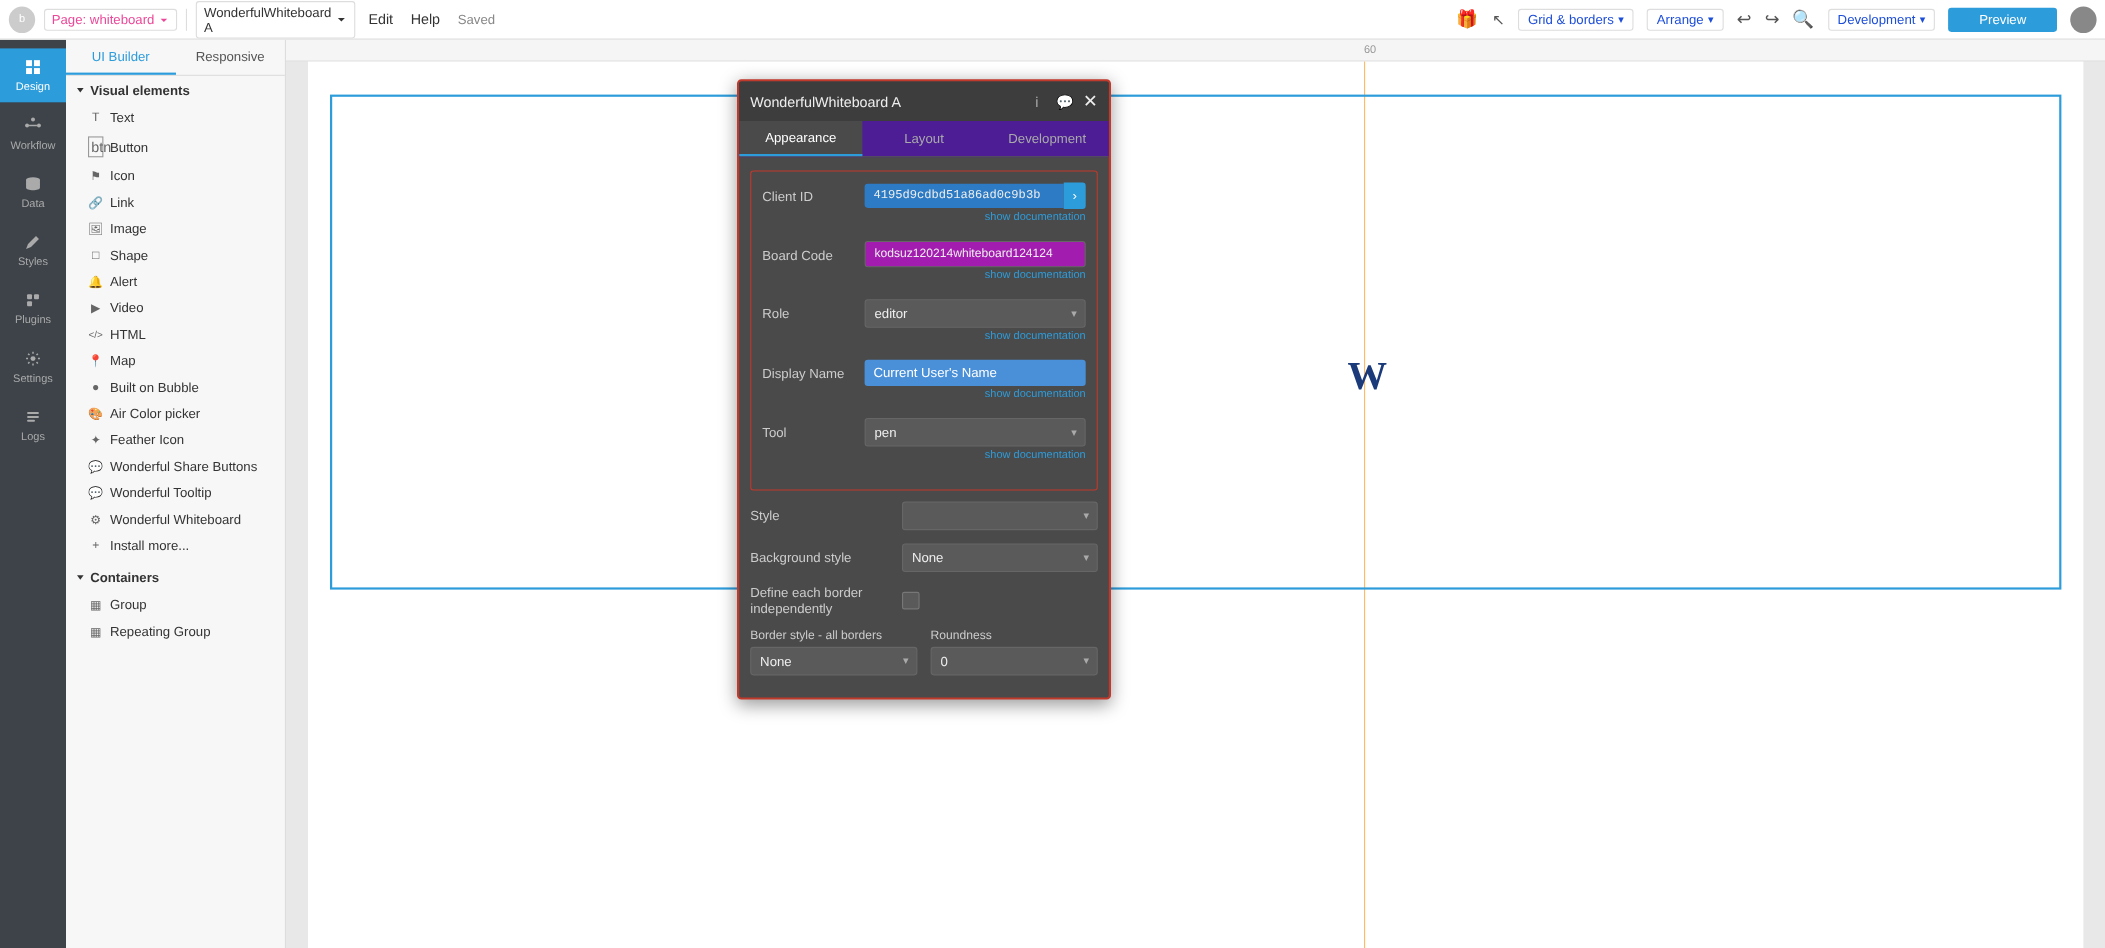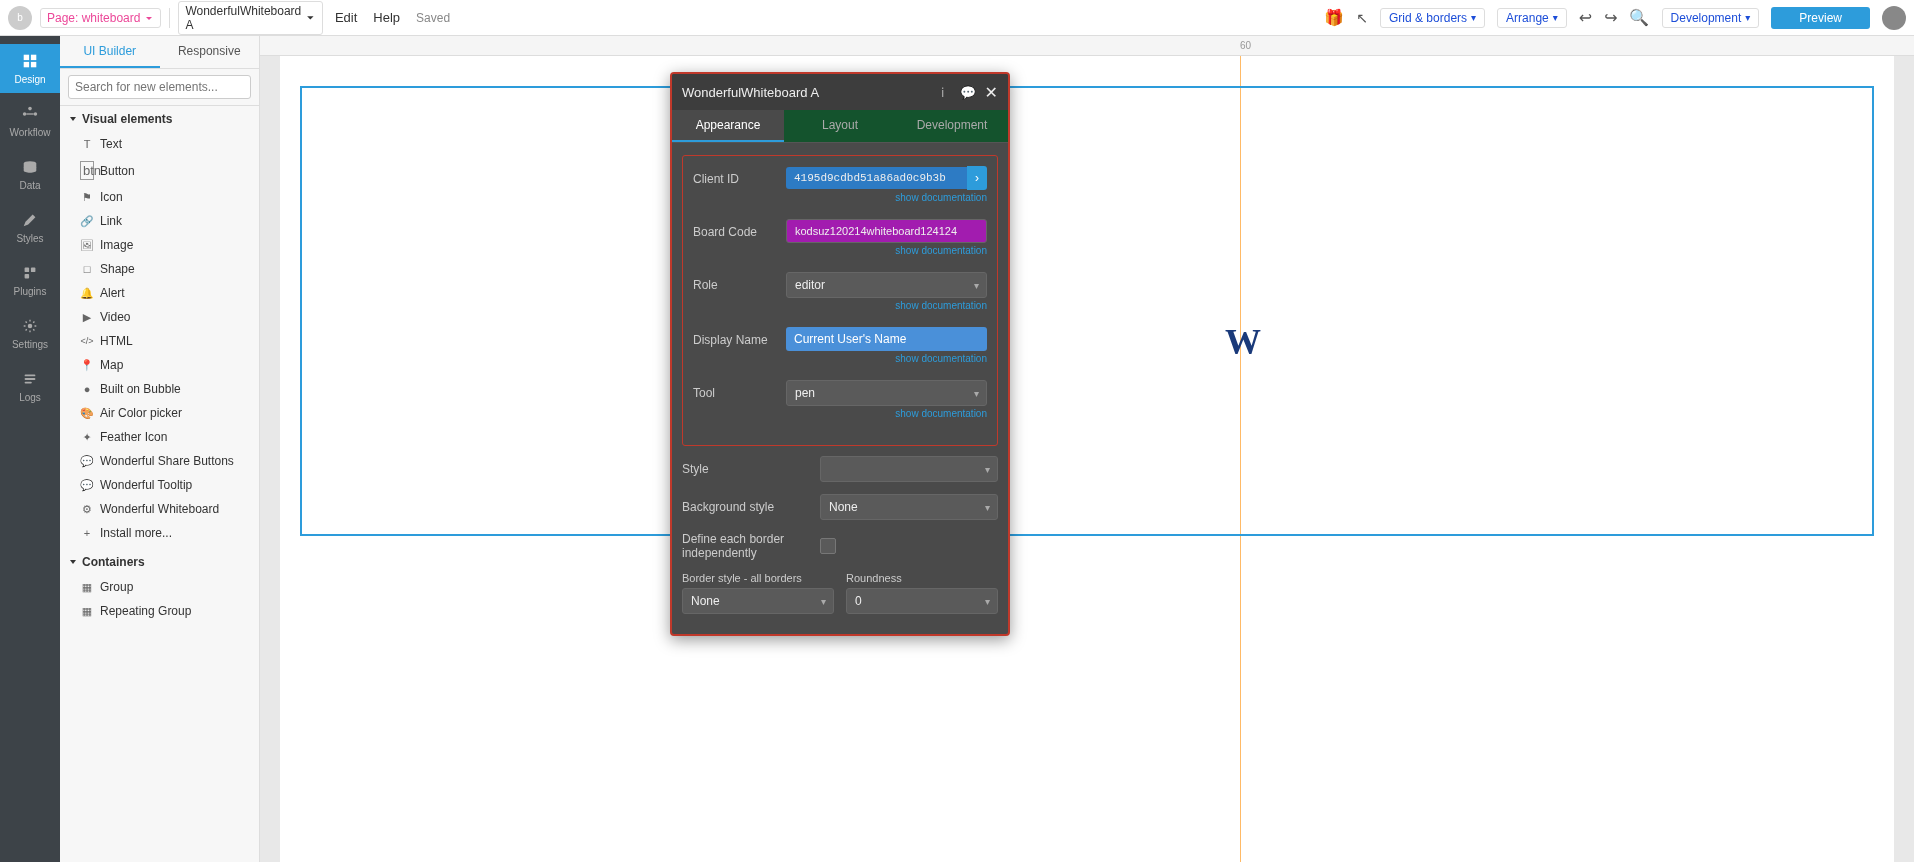--- a/index.html
+++ b/index.html
@@ -53,21 +53,21 @@
       z-index: 200; box-shadow: 0 4px 16px rgba(0,0,0,0.4);
     }
     .modal-header {
       display: flex; align-items: center; padding: 8px 10px;
       background: #3d3d3d; border-radius: 2px 2px 0 0; gap: 6px;
     }
     .modal-title { flex: 1; font-size: 13px; color: #eee; font-weight: 500; }
     .modal-icon-btn { width: 20px; height: 20px; display: flex; align-items: center; justify-content: center; cursor: pointer; color: #aaa; font-size: 13px; }
     .modal-close { color: #eee; font-size: 16px; cursor: pointer; }
 
-    .modal-tabs { display: flex; background: #14532d; border-bottom: 1px solid #555; }
+    .modal-tabs { display: flex; background: #4c1d95; border-bottom: 1px solid #555; align-items: center; }
     .modal-tab { flex: 1; text-align: center; padding: 8px 4px; font-size: 12px; cursor: pointer; color: #aaa; }
     .modal-tab.active { background: #4a4a4a; color: #fff; border-bottom: 2px solid #2d9cdb; }
 
     .modal-body { padding: 12px 10px; }
     .modal-section { border: 1px solid #c0392b; border-radius: 3px; padding: 10px; margin-bottom: 10px; }
 
     .field-row { display: flex; align-items: flex-start; gap: 8px; margin-bottom: 10px; }
     .field-label { width: 85px; font-size: 12px; color: #ccc; flex-shrink: 0; padding-top: 6px; }
     .field-input-wrap { flex: 1; }
     .field-input { width: 100%; background: #a21caf; border: 1px solid #666; border-radius: 3px; padding: 5px 8px; font-size: 12px; color: #eee; }
@@ -204,23 +204,20 @@
         </svg>
       <span>Logs</span>
     </div>
   </div>
 
   <div class="elements-panel">
     <div class="panel-tabs">
       <div class="panel-tab active">UI Builder</div>
       <div class="panel-tab">Responsive</div>
     </div>
-    <div class="panel-search">
-      <input type="text" style="outline: none;" placeholder="Search for new elements...">
-    </div>
     <div class="panel-content">
       <div class="section-header">
         <svg viewBox="0 0 10 10" fill="currentColor" width="10" height="10">
             <path d="M2 3l3 4 3-4"></path>
           </svg>
         <span>Visual elements</span>
       </div>
       <div class="element-item">
         <span class="element-icon">T</span>
         <span>Text</span>

